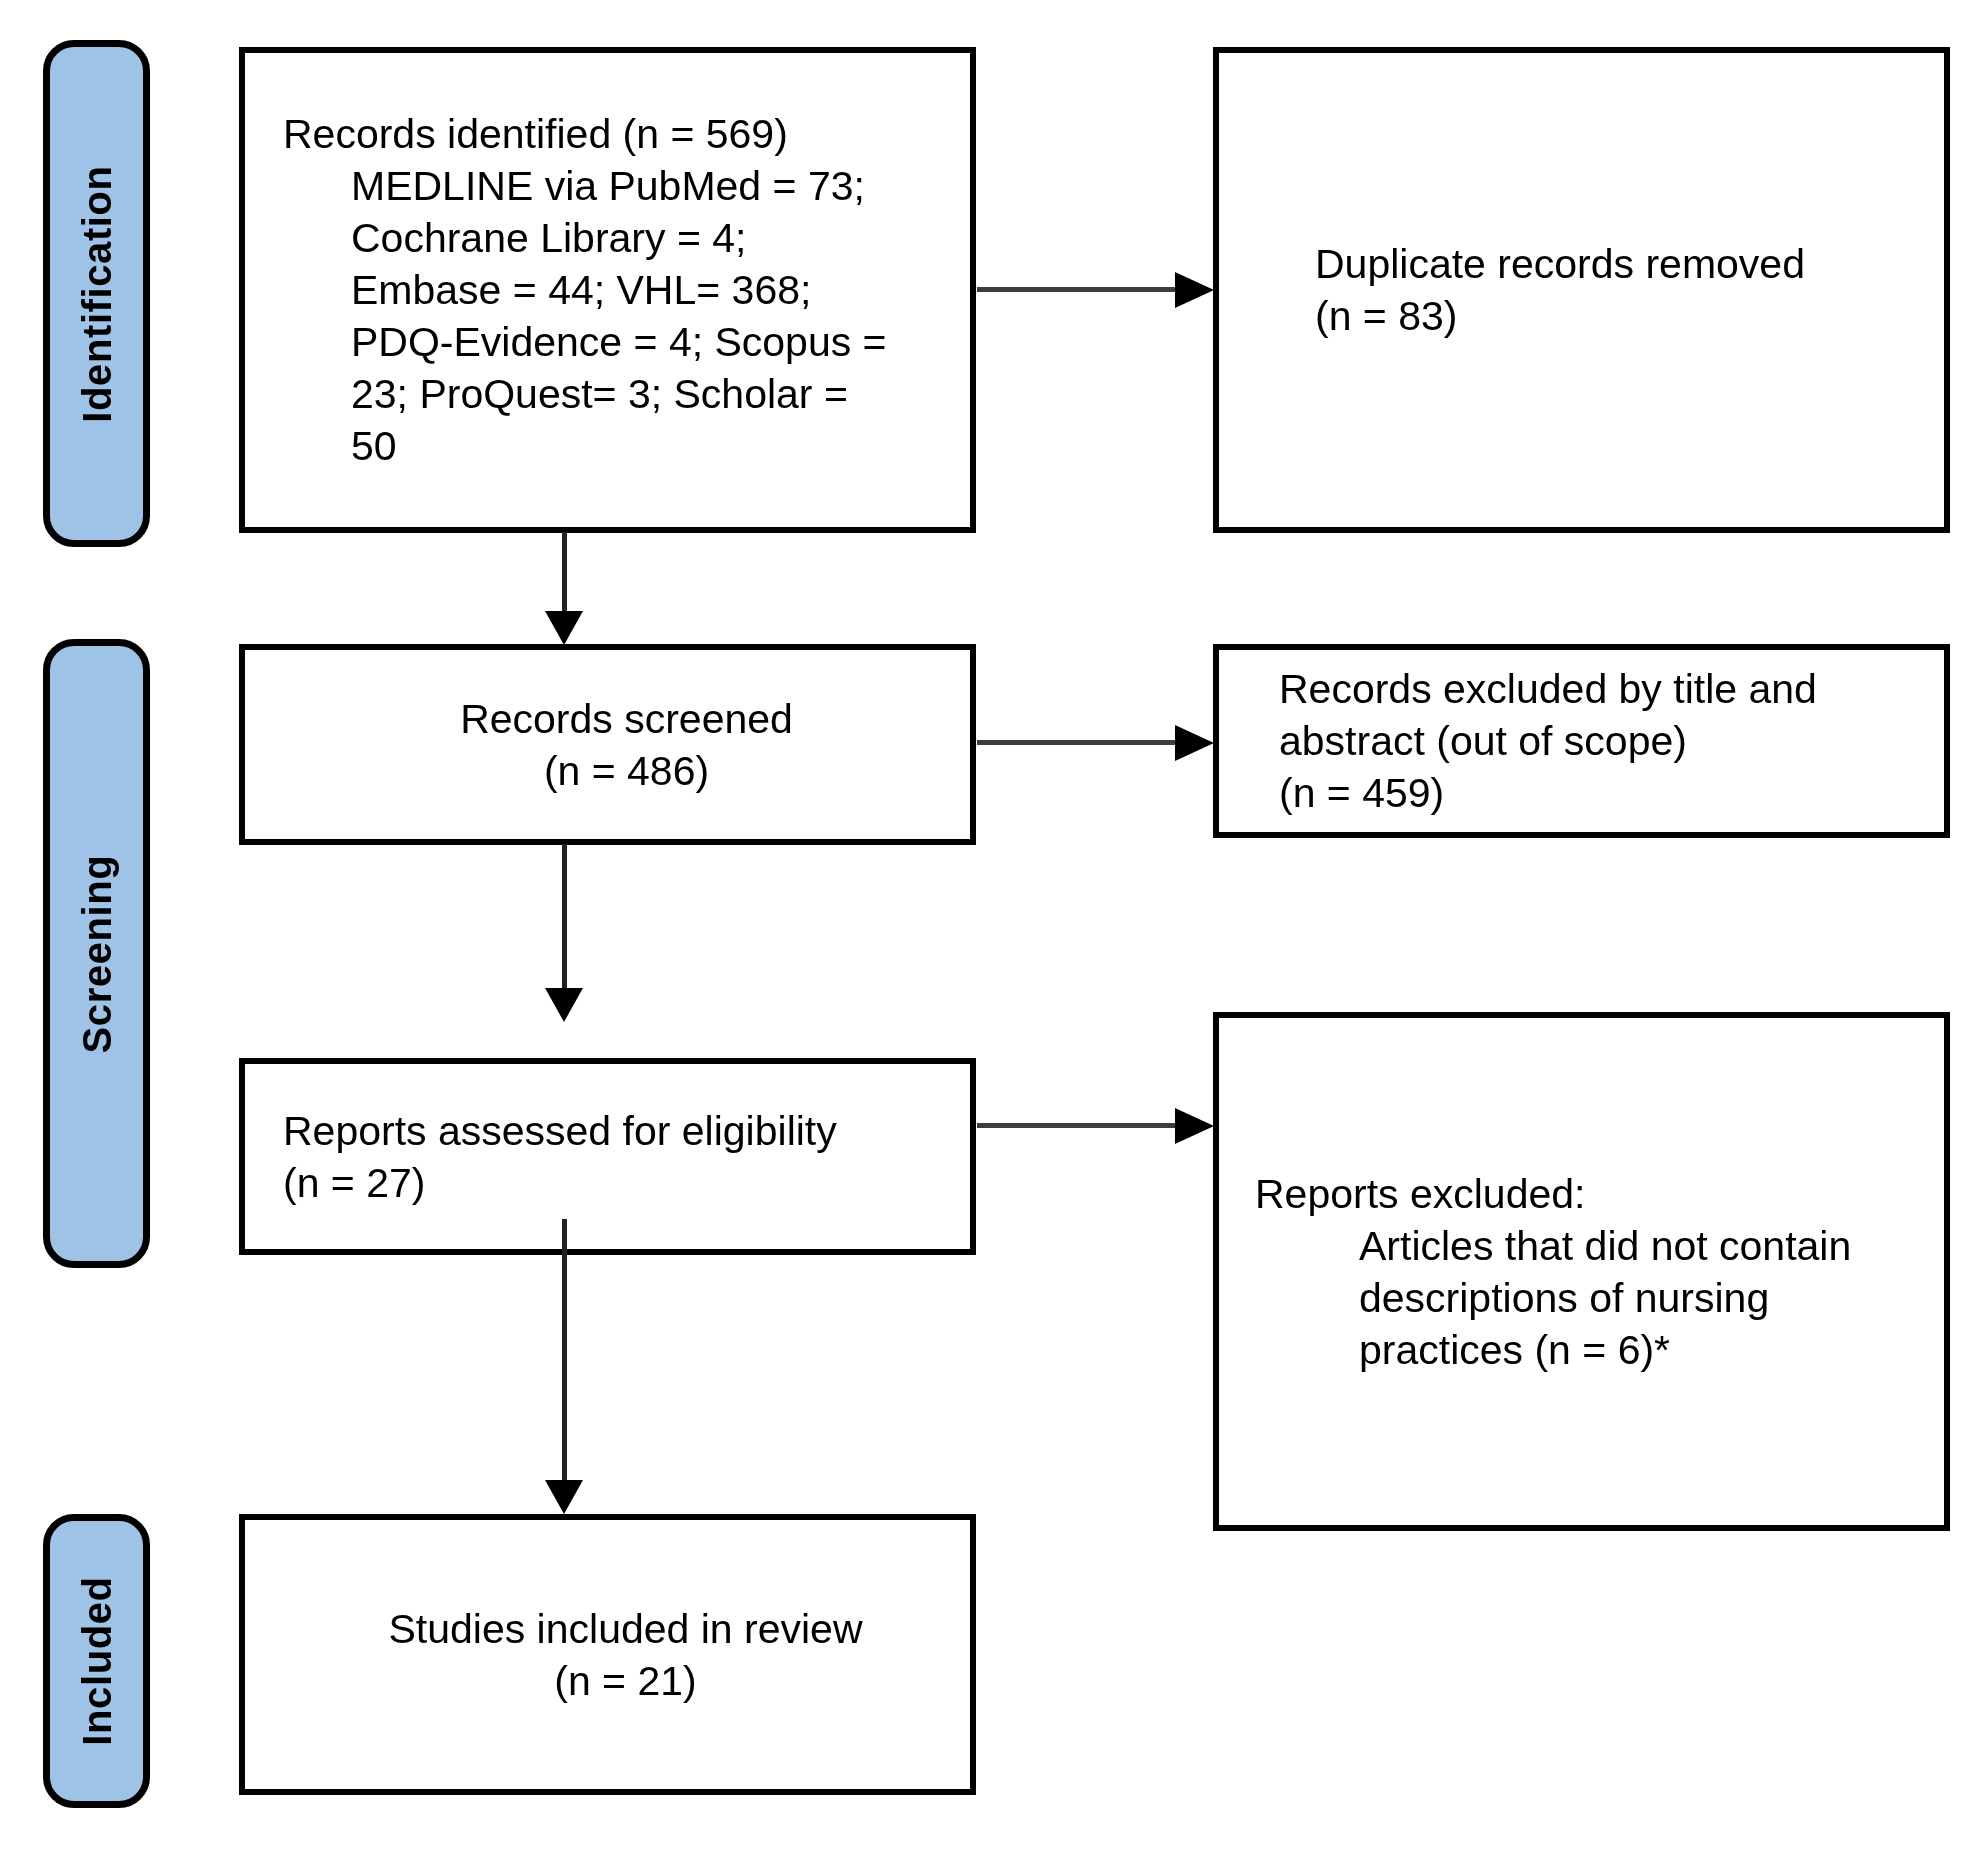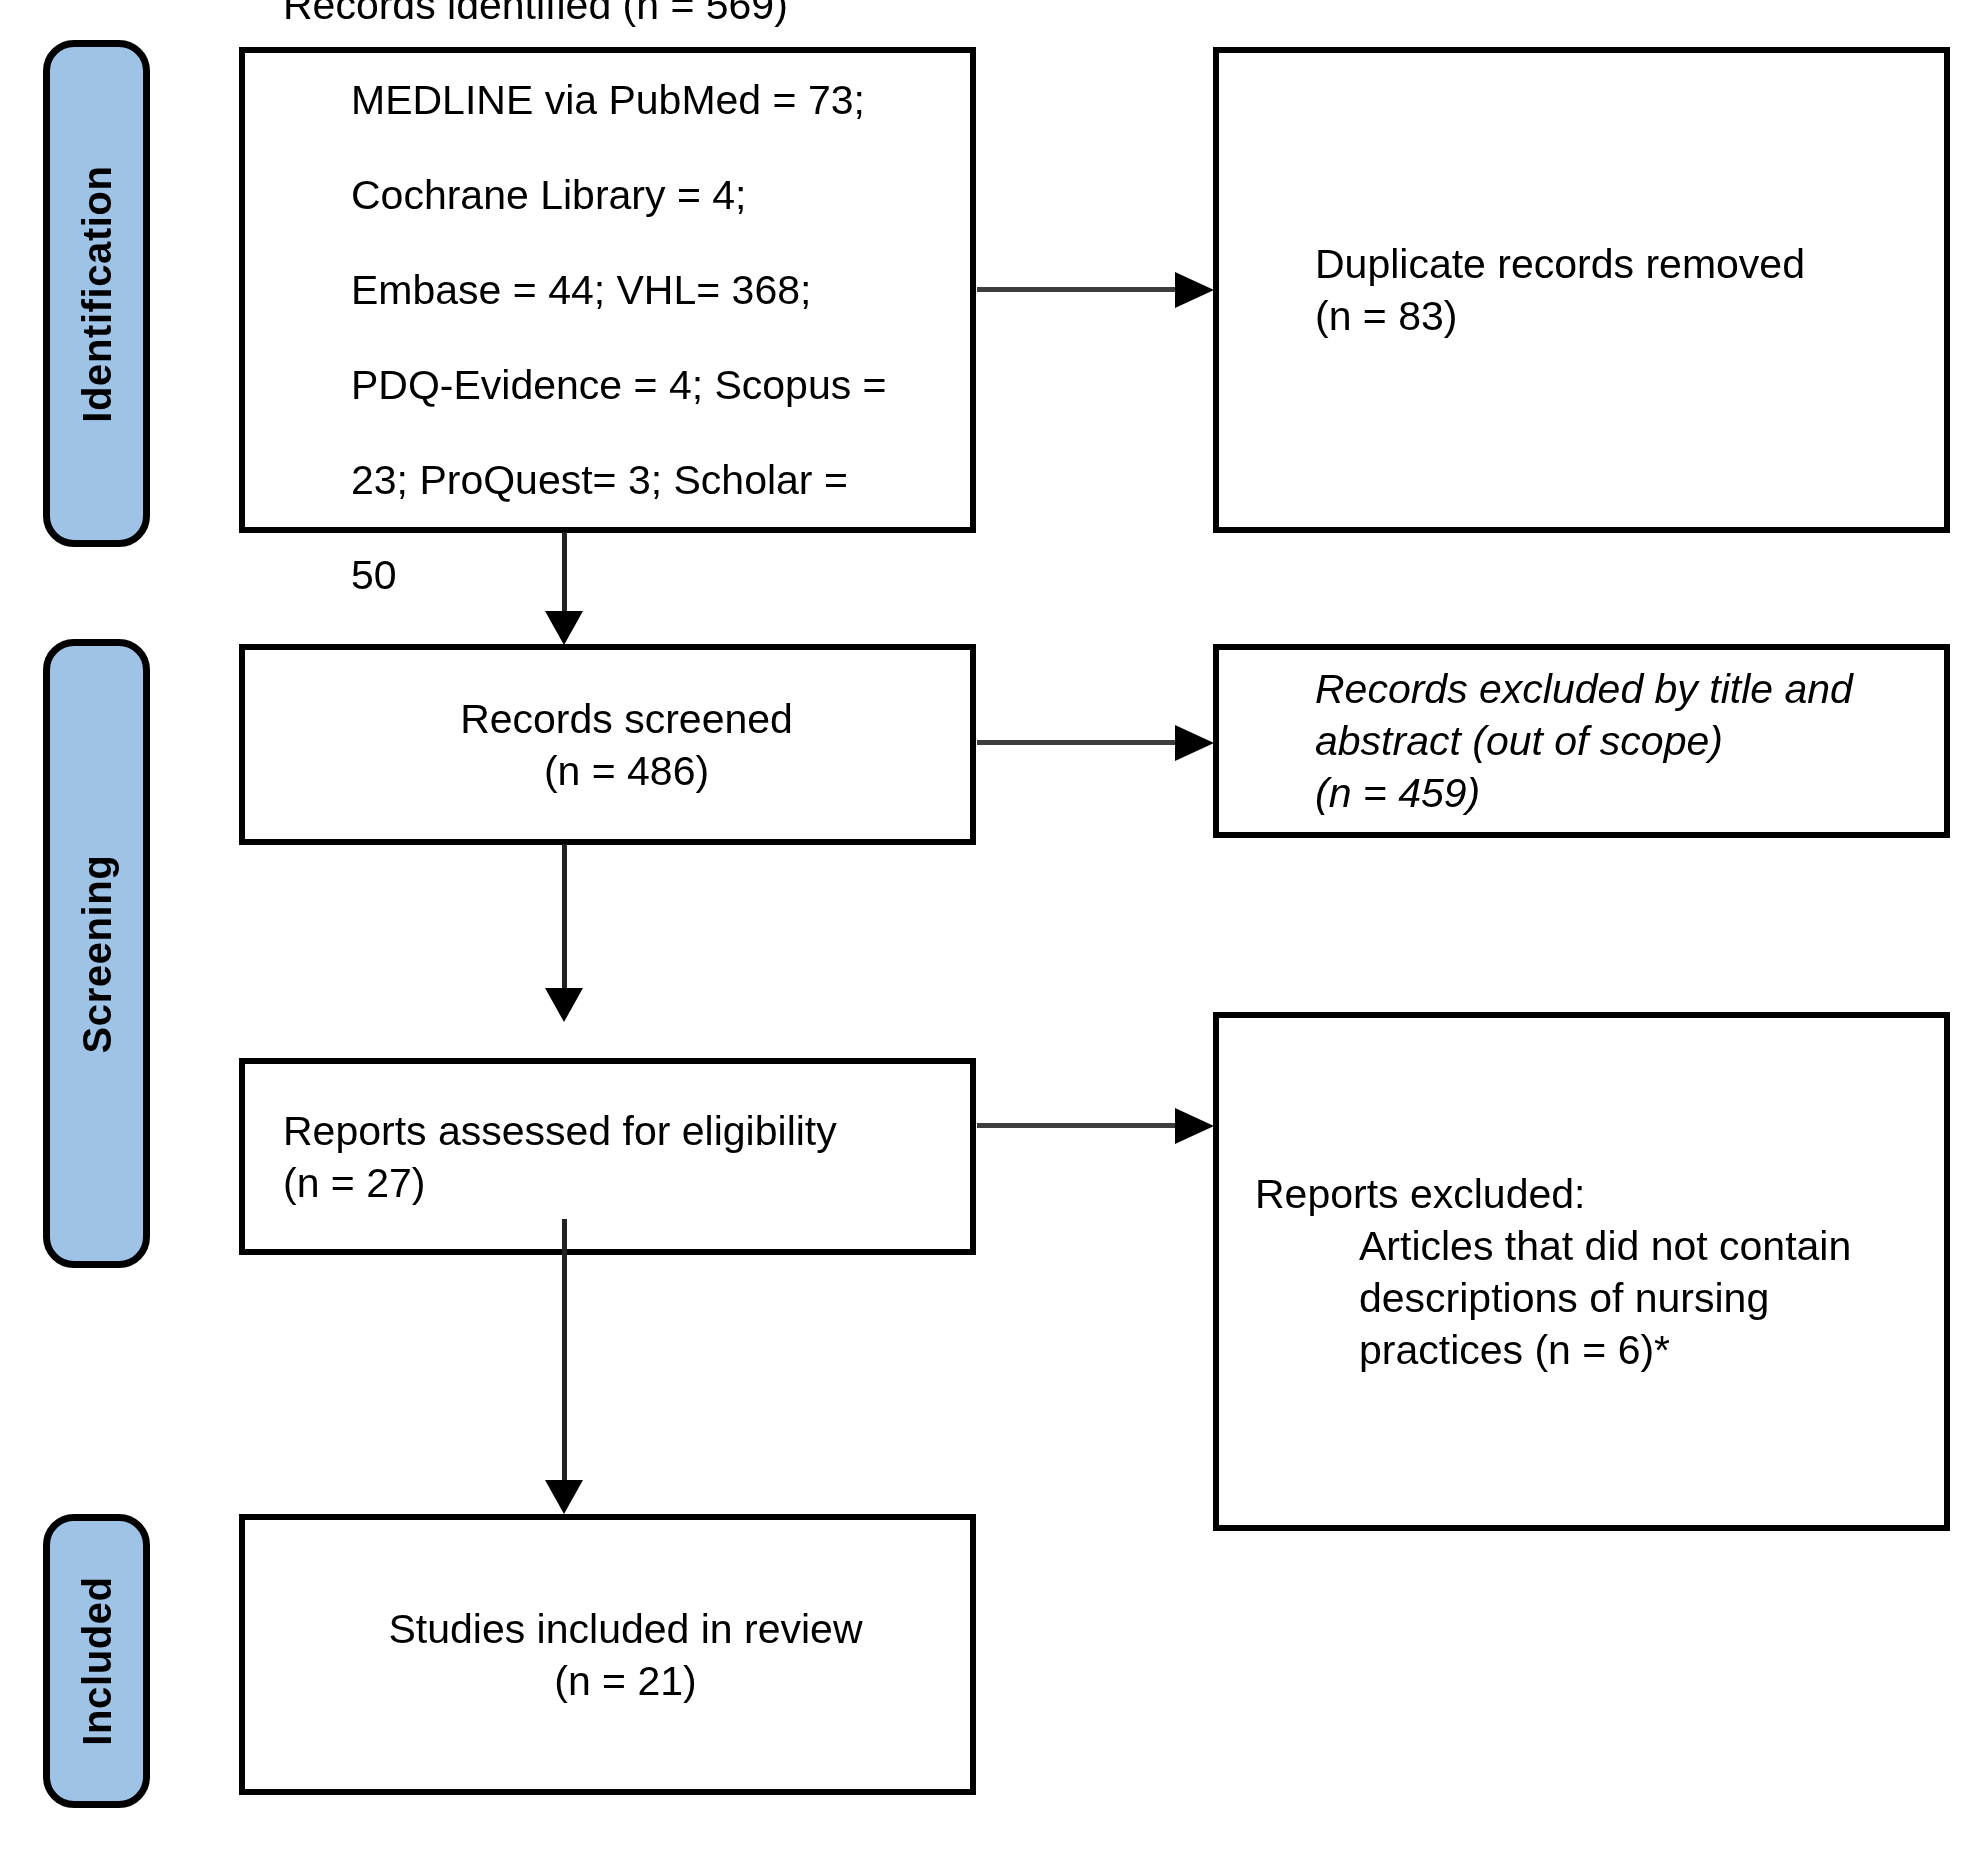--- a/index.html
+++ b/index.html
@@ -50,24 +50,24 @@
     display: flex;
     flex-direction: column;
     justify-content: center;
     font-size: 41px;
     line-height: 52px;
   }
   .box .line { white-space: nowrap; }
   .indent1 { padding-left: 68px; }
   .indent2 { padding-left: 104px; }
 
-  #box-records-identified { left: 239px;  top: 47px;   width: 737px; height: 486px; padding-left: 38px; gap: 43px; }
+  #box-records-identified { left: 239px;  top: 47px;   width: 737px; height: 486px; padding-left: 38px; }
   #box-duplicates-removed { left: 1213px; top: 47px;   width: 737px; height: 486px; padding-left: 96px; }
   #box-records-screened   { left: 239px;  top: 644px;  width: 737px; height: 201px; padding-left: 38px; text-align: center; }
-  #box-records-excluded   { left: 1213px; top: 644px;  width: 737px; height: 194px; padding-left: 96px; font-style: italic; }
+  #box-records-excluded   { left: 1213px; top: 644px;  width: 737px; height: 194px; padding-left: 60px; }
   #box-reports-assessed   { left: 239px;  top: 1022px; width: 737px; height: 197px; padding-left: 38px; margin-top: 36px; }
   #box-reports-excluded   { left: 1213px; top: 1012px; width: 737px; height: 519px; padding-left: 36px; }
   #box-studies-included   { left: 239px;  top: 1514px; width: 737px; height: 281px; padding-left: 36px; align-items: center; }
 
   
   .hline {
     position: absolute;
     height: 5.2px;
     background: #3d3d3d;
   }

